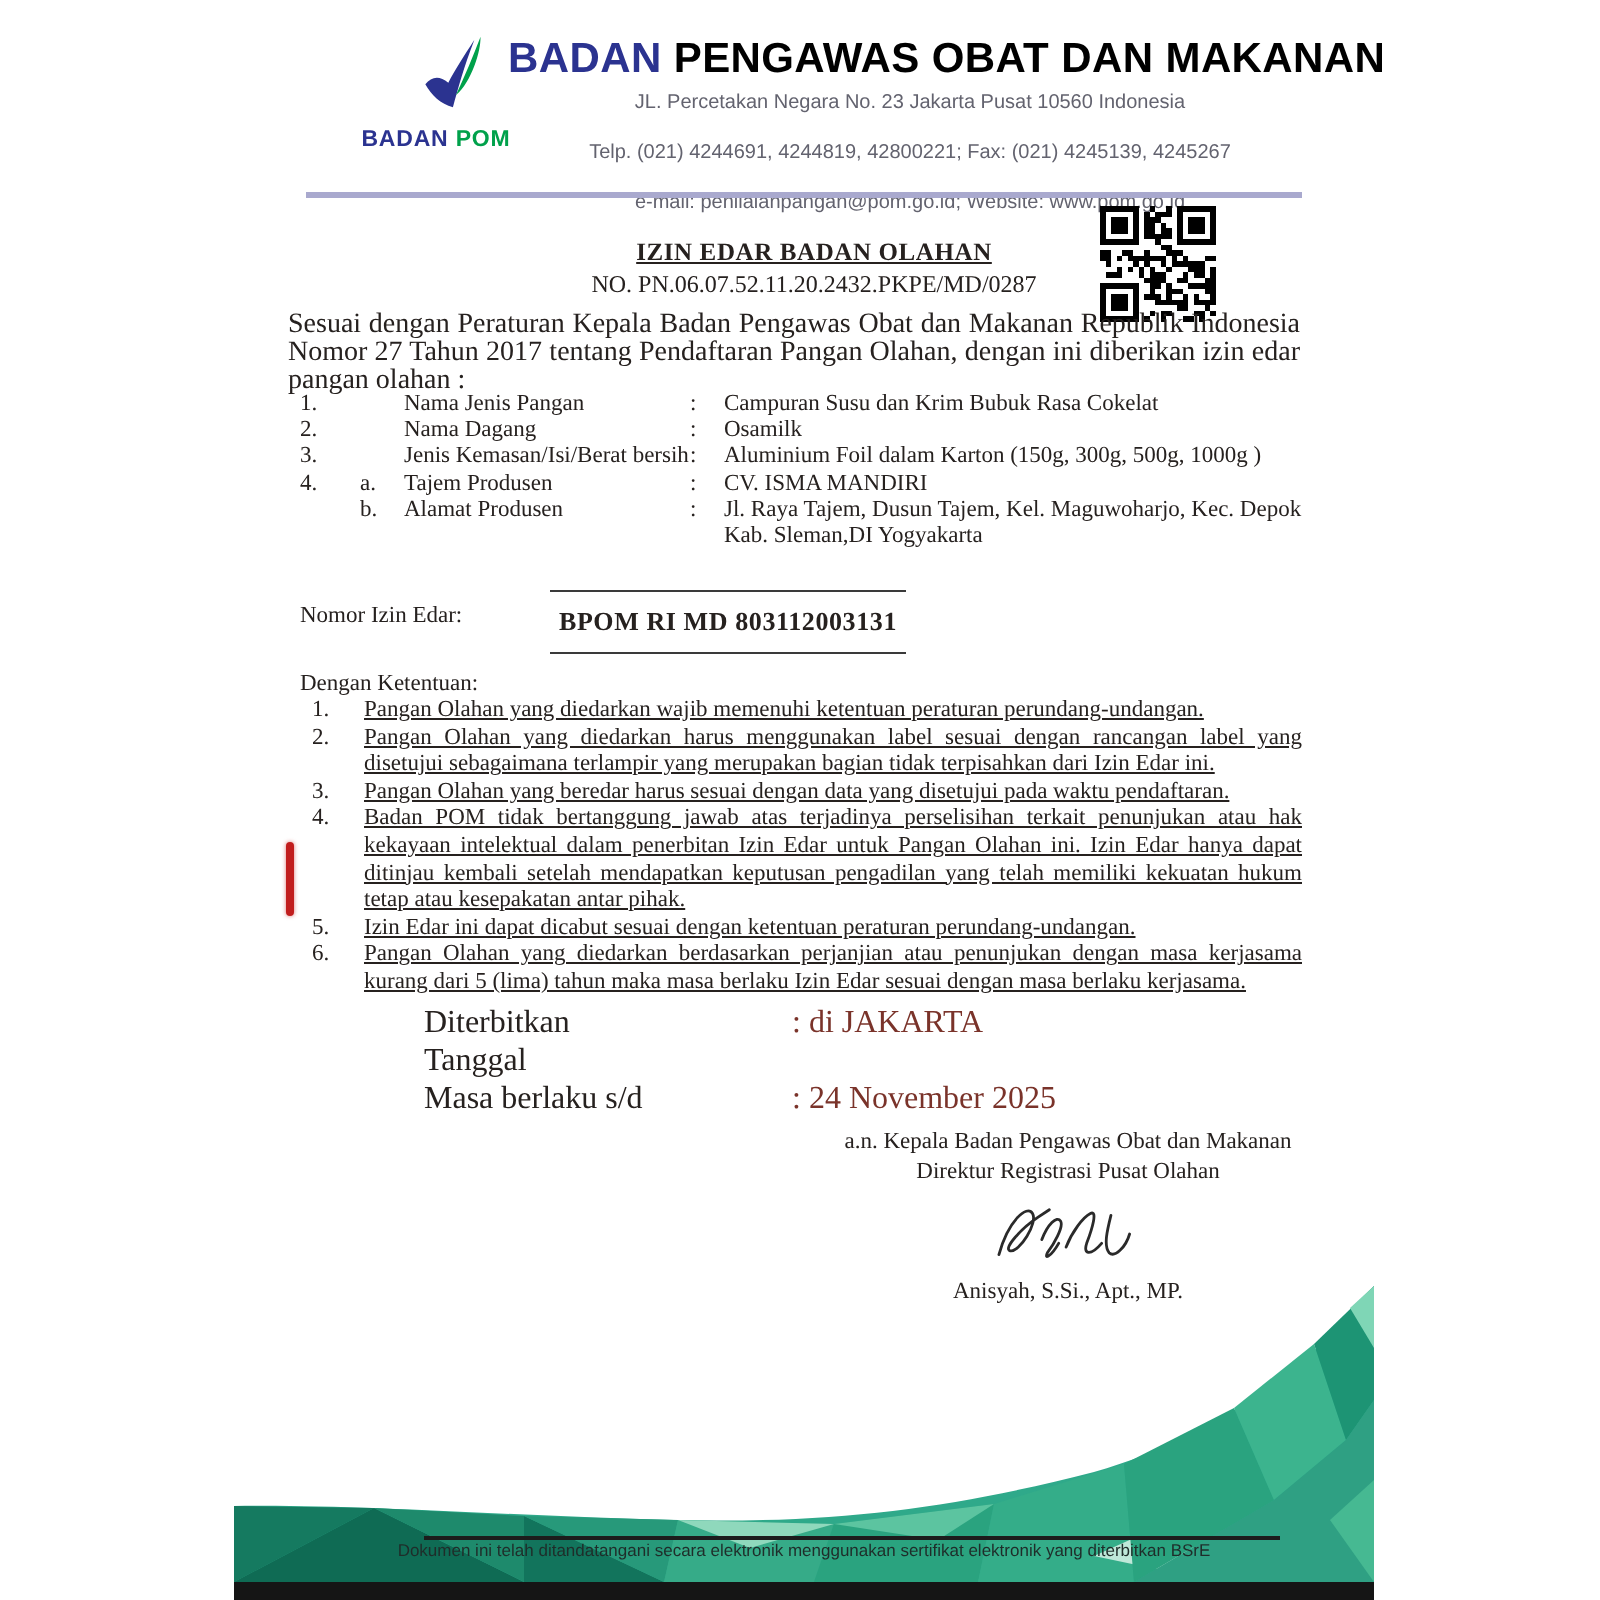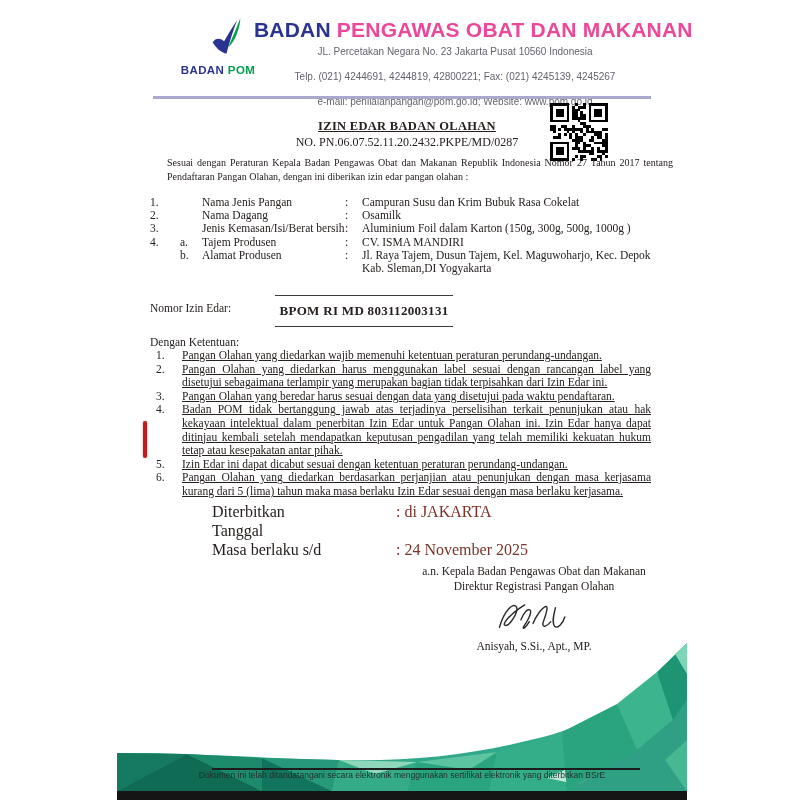--- a/index.html
+++ b/index.html
@@ -13,37 +13,37 @@
   
   .logo-block{left:48px;top:10px;width:82px;height:80px;text-align:center;margin-left:12px;}
   .logo-swoosh{margin-left:28px;width:46px;height:52px;display:block;}
   .logo-text{font-family:"Liberation Sans", sans-serif;font-weight:bold;font-size:11.5px;letter-spacing:.4px;margin-top:2px;white-space:nowrap;}
   .logo-text .navy{color:#2b3390;}
   .logo-text .green{color:#00a14b;}
 
   .header-text{left:137px;top:18px;width:402px;text-align:center;font-family:"Liberation Sans", sans-serif;}
   .org-name{font-size:21px;font-weight:bold;letter-spacing:.2px;white-space:nowrap;}
   .org-name .navy{color:#2b3390;}
-  .org-name .green{color:#ec4899;}
+  .org-name .green{color:#000000;}
   .hdr-line{font-size:10px;color:#63636f;margin-top:14px;white-space:nowrap;}
   .hdr-line.first{margin-top:4px;}
 
   .header-rule{left:36px;top:96px;width:498px;height:3px;background:#a9a9ce;}
 
   
   .qr{left:433px;top:103px;width:58px;height:58px;}
   .qr svg{width:100%;height:100%;}
 
   
   .title-block{left:85px;top:119px;width:410px;text-align:center;}
   .doc-title{font-size:12.5px;font-weight:bold;text-decoration:underline;letter-spacing:.3px;}
   .doc-number{font-size:12px;margin-top:1px;}
 
   
-  .intro{left:27px;top:156px;width:506px;font-size:10px;line-height:14.2px;text-align:justify;margin-left:23px;}
+  .intro{left:27px;top:156px;width:506px;font-size:14px;line-height:14.2px;text-align:justify;}
 
   
   .details{left:33px;top:196px;width:505px;font-size:11.5px;line-height:13.2px;}
   .detail-row{display:grid;grid-template-columns:30px 22px 143px 17px 1fr;align-items:start;}
 
   
   .permit-label{left:33px;top:302px;font-size:11.5px;}
   .permit-box{left:158px;top:295px;width:178px;border-top:1.4px solid #3a3a3a;border-bottom:1.4px solid #3a3a3a;text-align:center;padding:7px 0 7px 0;}
   .permit-number{font-size:13px;font-weight:bold;letter-spacing:.3px;white-space:nowrap;}
 
@@ -326,21 +326,21 @@
       <span>Tanggal</span>
     </div>
     <div class="issue-row">
       <span>Masa berlaku s/d</span>
       <span class="issue-value">: 24 November 2025</span>
     </div>
   </div>
 
   <div class="abs signature">
     <div>a.n. Kepala Badan Pengawas Obat dan Makanan</div>
-    <div>Direktur Registrasi Pangan Olahan</div>
+    <div>Direktur Registrasi Pusat Olahan</div>
     <svg class="sig-scribble" viewBox="0 0 90 40">
       <path d="M8,31 C13,13 23,4 26,9 C29,14 19,30 14,29 C10,28 20,17 29,11 L35,7
                M31,23 C34,15 39,10 41,13 C43,16 37,26 34,30 C32,34 36,32 40,25
                M44,27 C47,19 53,11 57,9 C61,7 58,17 55,25 C53,31 57,32 63,25
                M68,10 C66,18 64,26 67,30 C70,33 76,27 78,20" fill="none" stroke="#2a2a2a" stroke-width="1.5" stroke-linecap="round"></path>
     </svg>
     <div class="sig-name">Anisyah, S.Si., Apt., MP.</div>
   </div>
 
   <svg class="abs band" viewBox="0 0 570 151" preserveAspectRatio="none">

